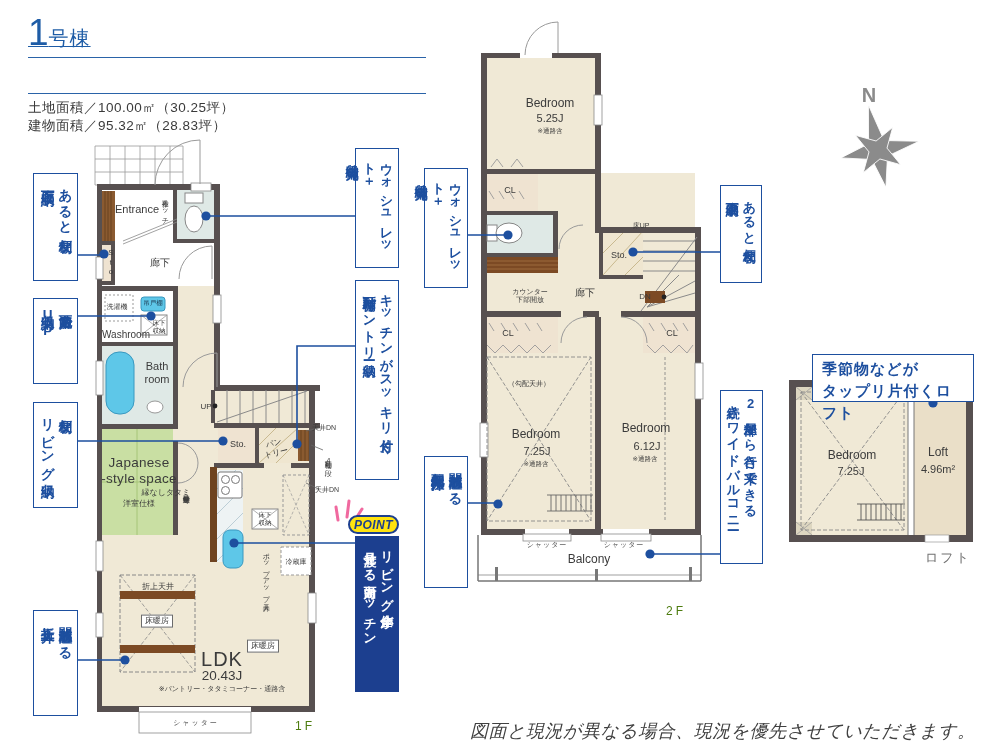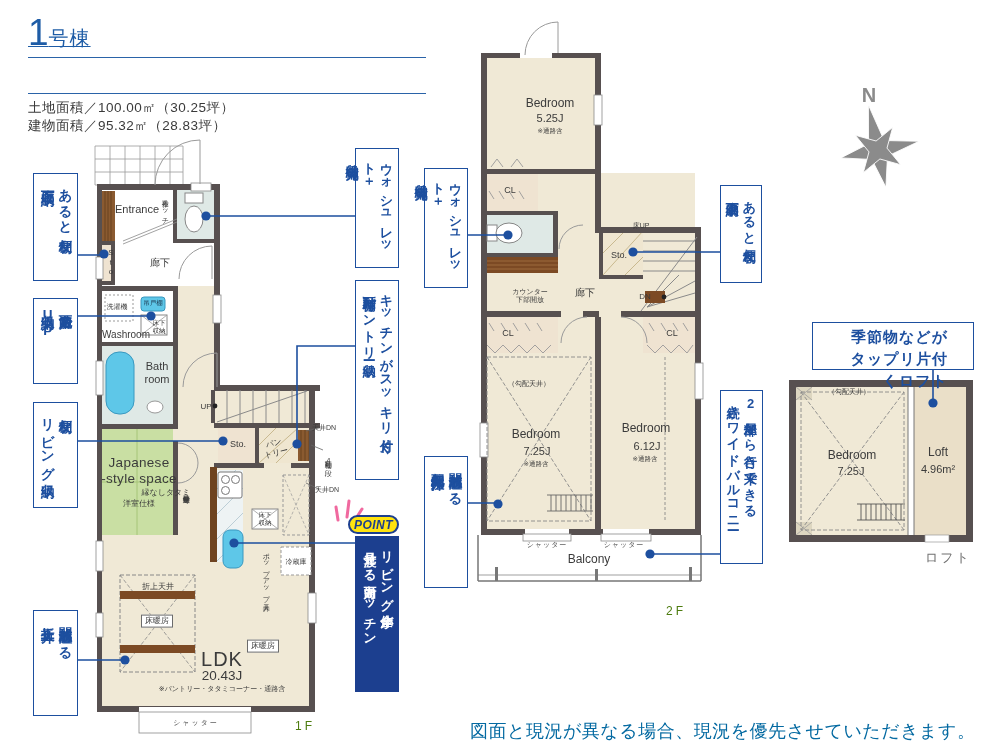--- a/index.html
+++ b/index.html
@@ -17,28 +17,28 @@
   .hdr{position:absolute;color:#1e5ca6;z-index:4;text-decoration:underline;}
   .hdr .big{font-size:37px;line-height:1;}
   .hdr .med{font-size:20px;letter-spacing:1px;}
   .hdr2 .big{font-size:30px;line-height:1;}
   .hdr2 .med{font-size:17px;letter-spacing:0.5px;}
   .rule{position:absolute;height:0;border-top:1.5px solid #2a63a8;z-index:4;}
   .area{position:absolute;font-size:13.5px;color:#3a3a3a;letter-spacing:0.5px;z-index:4;}
   .callout{position:absolute;box-sizing:border-box;border:1.6px solid #1d4f9f;background:#fff;
            color:#1d4f9f;writing-mode:vertical-rl;text-orientation:upright;font-size:13.5px;
            font-weight:600;letter-spacing:1px;padding:5px 3px;line-height:1.32;z-index:6;}
-  .callout.h{writing-mode:horizontal-tb;font-size:15px;padding:3px 25px;line-height:1.45;
-             letter-spacing:1px;text-align:right;}
+  .callout.h{writing-mode:horizontal-tb;font-size:15px;padding:3px 9px;line-height:1.45;
+             letter-spacing:1px;text-align:left;margin-top:32px;}
   .callout .em{font-weight:800;}
   .navybox{background:#1c3f8f;color:#fff;border-color:#1c3f8f;font-weight:700;font-size:12.8px;}
   .badge{position:absolute;box-sizing:border-box;background:#ffe30f;border:2px solid #1c3f8f;
          border-radius:11px;color:#1c3f8f;font-weight:800;font-style:italic;font-size:12px;
          display:flex;align-items:center;justify-content:center;letter-spacing:0.5px;z-index:7;}
-  .footer{position:absolute;font-size:18px;color:#0369a1;letter-spacing:0.5px;z-index:4;}
+  .footer{position:absolute;font-size:18px;color:#404040;letter-spacing:0.5px;z-index:4;font-style:italic;}
   .compass-n{font-size:20px;font-weight:bold;color:#8b8b8b;}
 </style>
 </head>
 <body>
 
 <div id="stage">
 
   <div class="hdr" style="left:28px;top:14px;">
     <span class="big">1</span><span class="med">号棟</span>
   </div>

